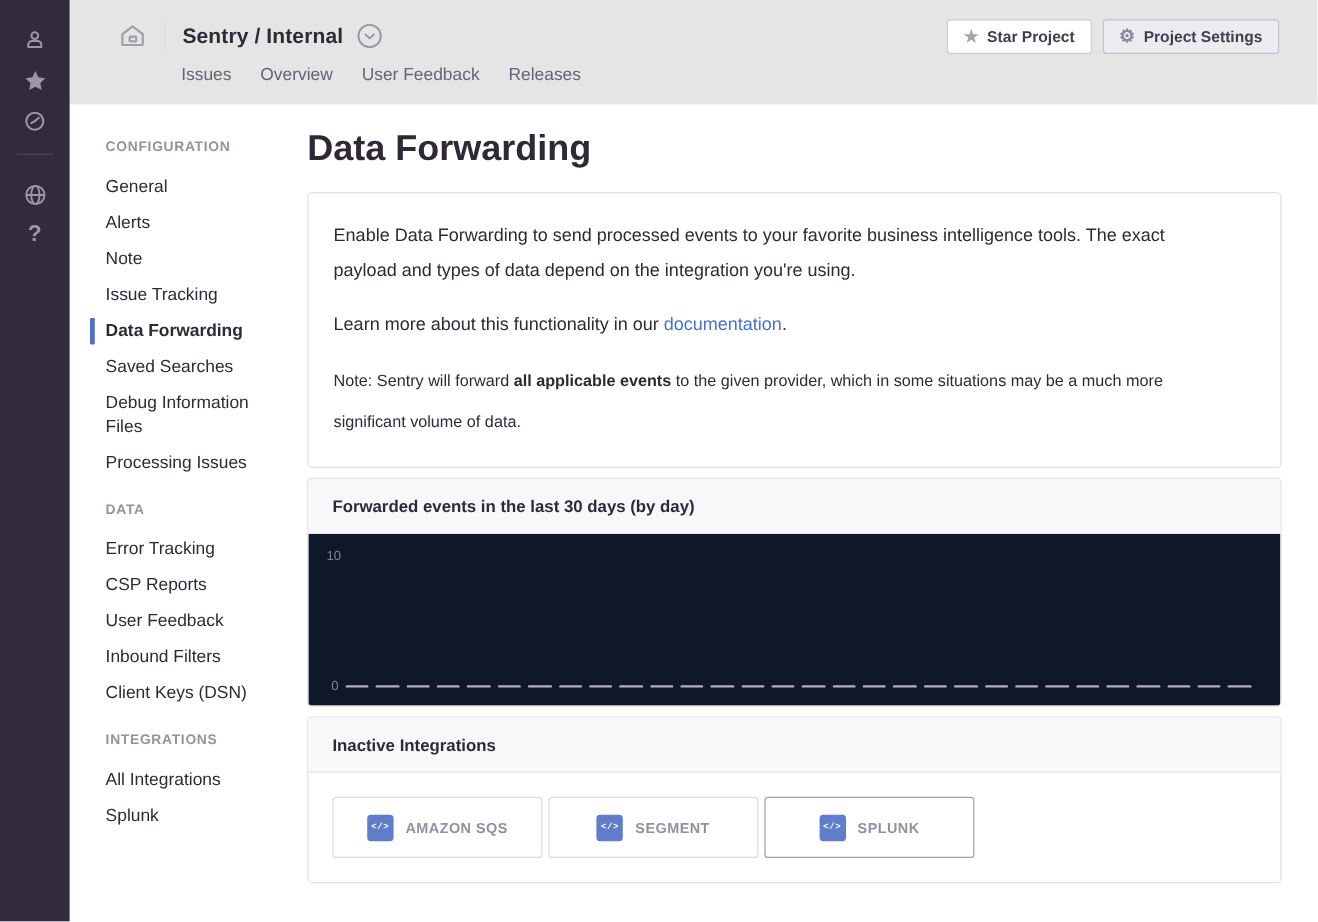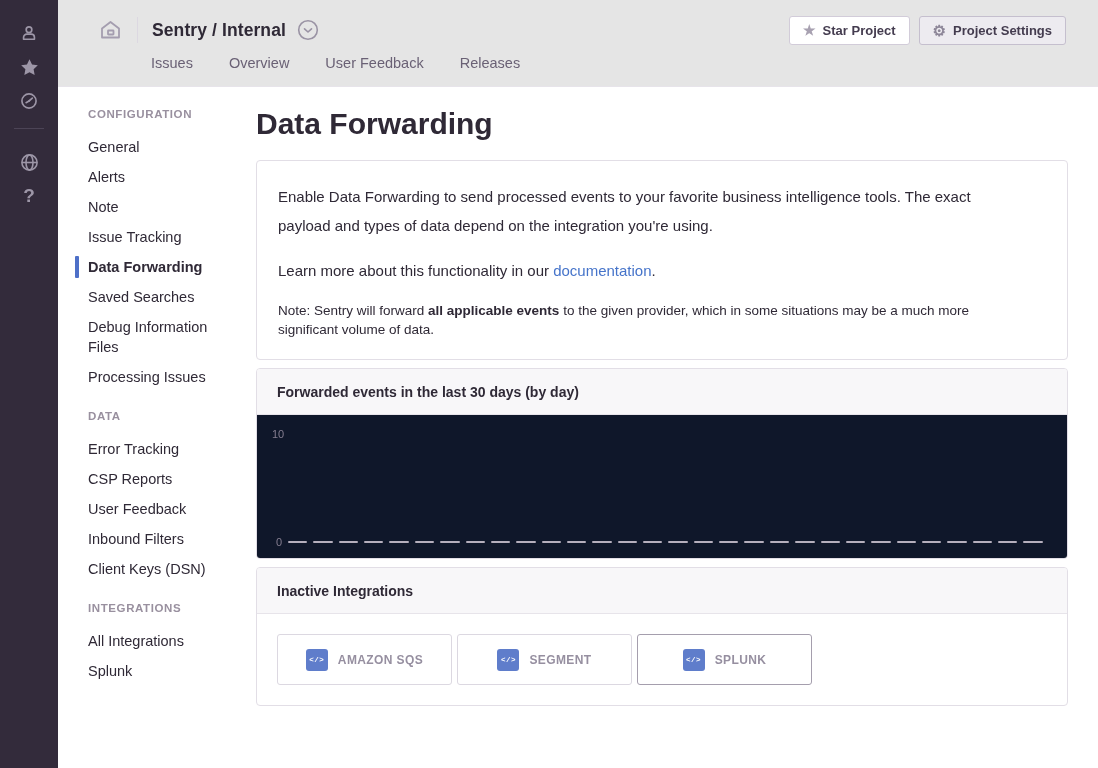--- a/index.html
+++ b/index.html
@@ -39,33 +39,33 @@
   .hbtn {
     display: inline-flex; align-items: center; gap: 7px;
     height: 29px; padding: 0 13px; margin-left: 9px;
     background: #fff; border: 1px solid #d2ccd9; border-radius: 3px;
     font-family: "Liberation Sans", sans-serif;
     font-size: 13px; font-weight: 700; color: #443c4f; cursor: pointer;
   }
   .hbtn.active { background: #edebf0; border-color: #c5bfce; }
   .hbtn .star-glyph { color: #a8a1b1; font-size: 14px; line-height: 1; }
   .hbtn .gear-glyph { color: #8d8698; font-size: 15px; line-height: 1; }
-  .header-tabs { display: flex; gap: 36px; padding-left: 93px; margin-top: 5px; }
+  .header-tabs { display: flex; gap: 24px; padding-left: 93px; margin-top: 5px; }
   .header-tab { font-size: 14.5px; color: #6a6175; cursor: pointer; }
 
   
   .settings-nav {
     position: absolute; left: 58px; top: 87px; width: 198px; bottom: 0;
     padding: 20px 18px 0 30px; background: #fff;
   }
   .nav-section-label {
     font-size: 11.5px; font-weight: 700; letter-spacing: .6px;
     color: #99909f; margin: 18px 0 12px 0;
   }
-  .nav-section-label:first-child { margin-top: 1px; }
+  .nav-section-label:first-child { margin-top: 10px; }
   .nav-item {
     font-size: 14.5px; color: #2f2936; line-height: 20px;
     padding: 5px 0; cursor: pointer; position: relative; width: 150px;
   }
   .nav-item.active { font-weight: 700; }
   .nav-item.active::before {
     content: ""; position: absolute; left: -13px; top: 4px; bottom: 4px;
     width: 4px; background: #4e70c8; border-radius: 1px;
   }
 
@@ -78,21 +78,21 @@
 
   .panel {
     border: 1px solid #e2dee6; border-radius: 4px; background: #fff;
     overflow: hidden;
   }
   .panel + .panel { margin-top: 8px; }
 
   .info-panel { padding: 21px 21px 18px 21px; }
   .info-p { font-size: 15px; line-height: 29px; color: #2f2936; margin-bottom: 16px; max-width: 740px; }
   .info-p a { color: #4674ca; text-decoration: none; cursor: pointer; }
-  .info-note { font-size: 13.5px; line-height: 19px; color: #2f2936; margin-bottom: 2px; max-width: 740px; }
+  .info-note { font-size: 13.5px; line-height: 34px; color: #2f2936; margin-bottom: 2px; max-width: 740px; }
   .info-note b { font-weight: 700; }
 
   .panel-header {
     height: 46px; line-height: 46px; padding: 0 20px;
     background: #f8f7f9; border-bottom: 1px solid #e7e4ea;
     font-size: 14px; font-weight: 700; color: #2f2936;
   }
 
   .chart-panel { margin-top: 20px; }
   .chart-body { position: relative; height: 143px; background: #0f172a; }

